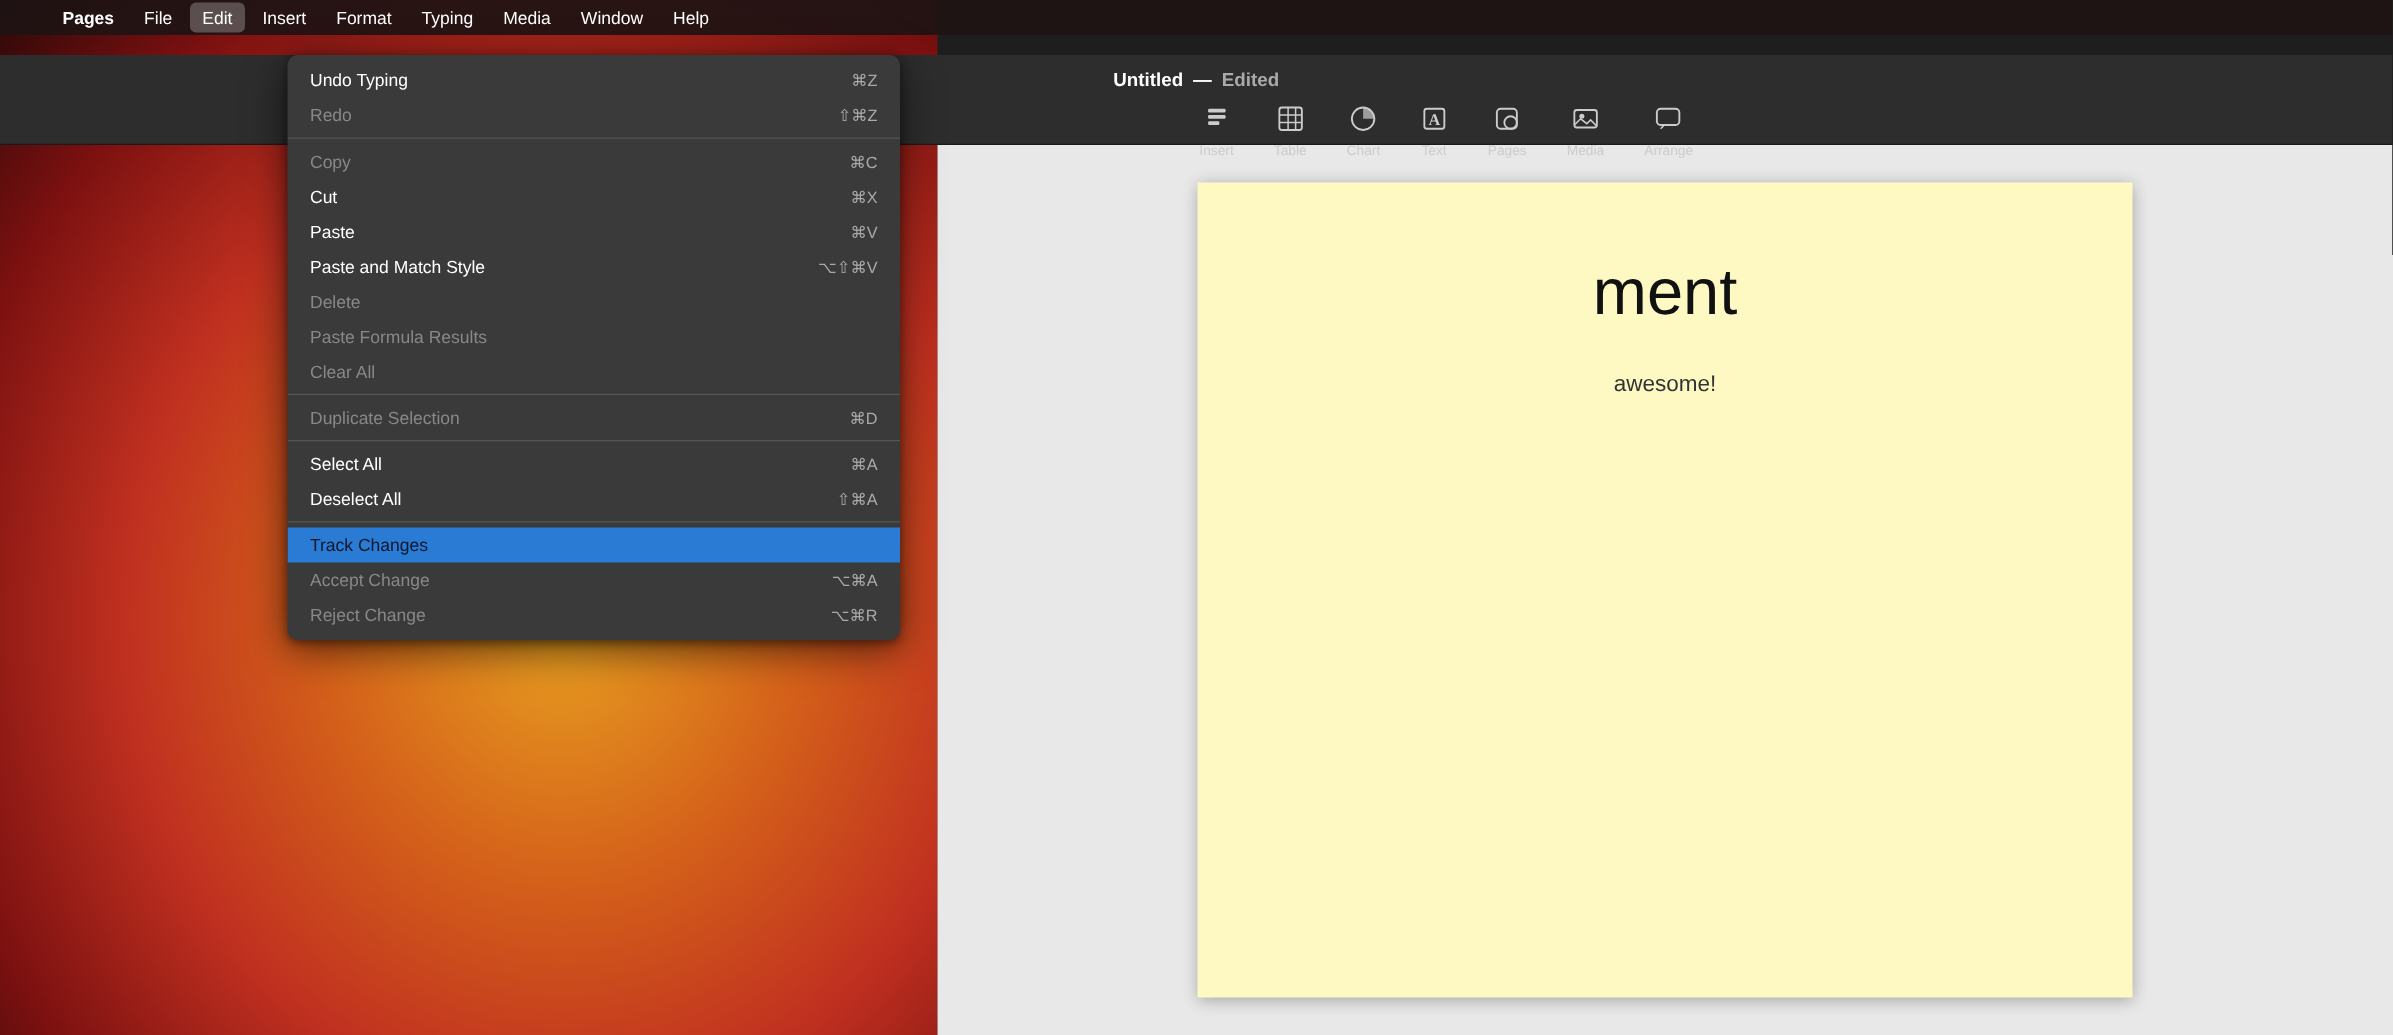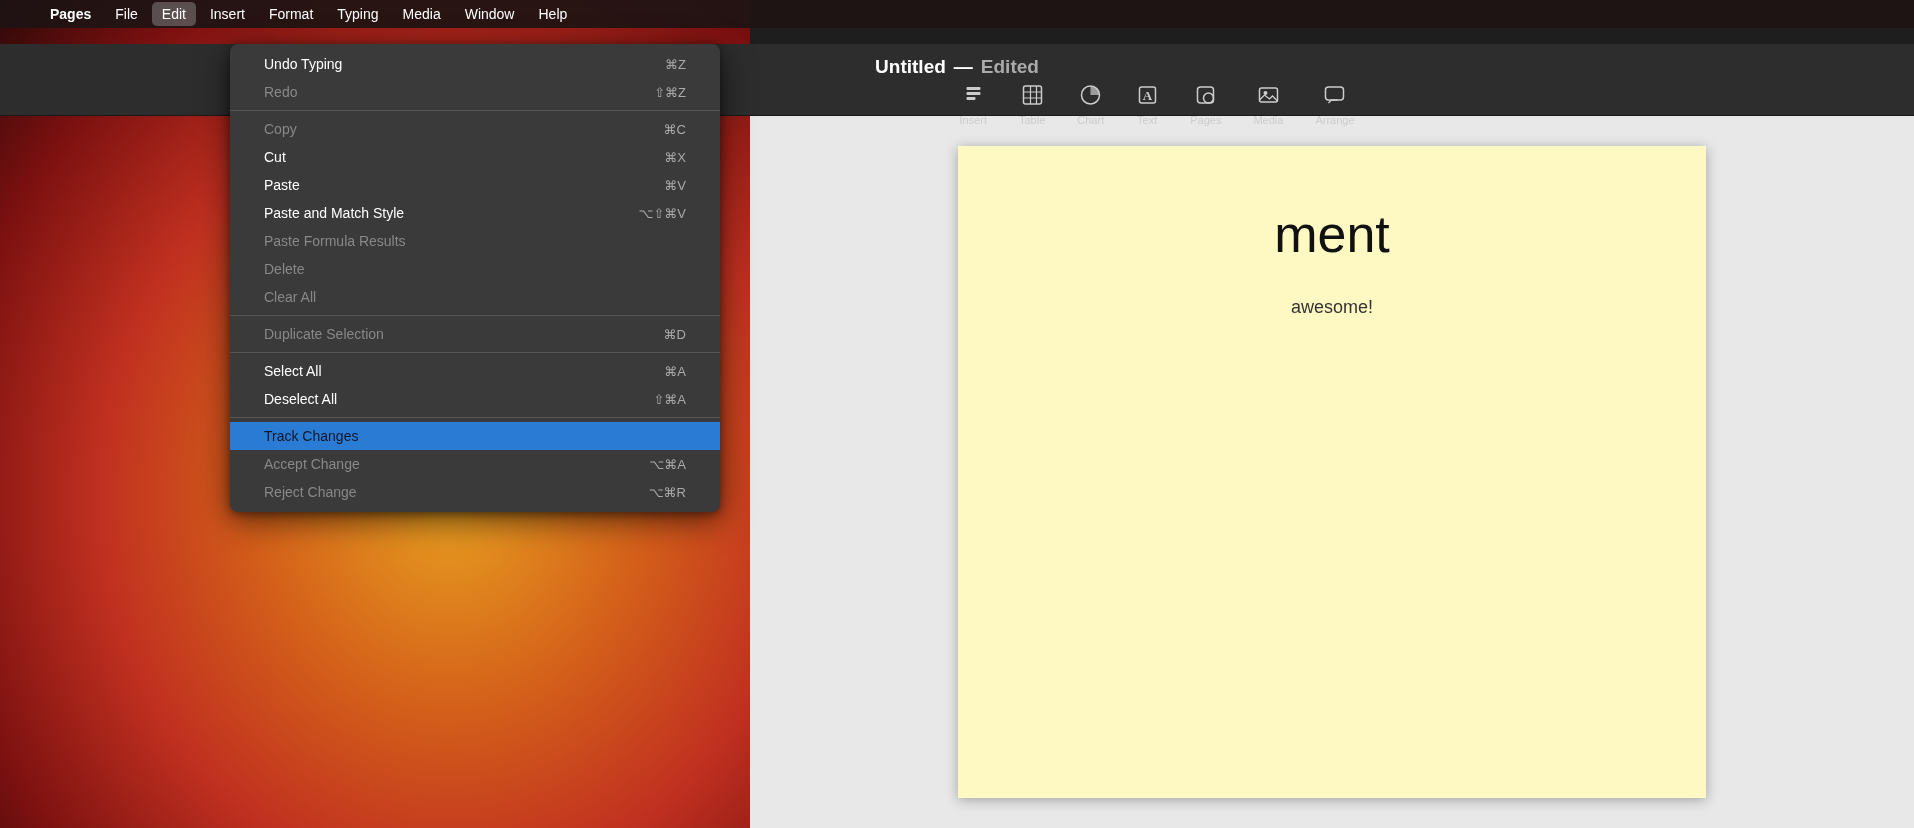--- a/index.html
+++ b/index.html
@@ -66,21 +66,21 @@
       align-items: center;
       justify-content: center;
       z-index: 50;
       gap: 0;
     }
     .toolbar-title {
       position: absolute;
       left: 50%;
       transform: translateX(-50%);
       color: #ffffff;
-      font-size: 19px;
+      font-size: 15px;
       font-weight: 600;
       display: flex;
       align-items: center;
       gap: 8px;
       top: 12px;
     }
     .toolbar-title .edited {
       font-weight: 700;
       color: #aaaaaa;
     }
@@ -155,21 +155,21 @@
       border-radius: 8px;
       box-shadow: 0 8px 32px rgba(0,0,0,0.6), 0 2px 8px rgba(0,0,0,0.4);
       z-index: 200;
       padding: 6px 0;
       overflow: hidden;
     }
     .menu-item {
       display: flex;
       align-items: center;
       justify-content: space-between;
-      padding: 6px 34px;
+      padding: 6px 18px;
       font-size: 14px;
       cursor: pointer;
       color: #ffffff;
       min-height: 28px;
     }
     .menu-item.disabled {
       color: #888888;
       cursor: default;
     }
     .menu-item.highlighted {
@@ -332,26 +332,26 @@
     <span class="item-label">Paste</span>
     <span class="shortcut">⌘V</span>
   </div>
 
   <div class="menu-item">
     <span class="item-label">Paste and Match Style</span>
     <span class="shortcut">⌥⇧⌘V</span>
   </div>
 
   <div class="menu-item disabled">
+    <span class="item-label">Delete</span>
+    <span class="shortcut"></span>
+  </div>
+
+  <div class="menu-item disabled">
     <span class="item-label">Paste Formula Results</span>
-    <span class="shortcut"></span>
-  </div>
-
-  <div class="menu-item disabled">
-    <span class="item-label">Delete</span>
     <span class="shortcut"></span>
   </div>
 
   <div class="menu-item disabled">
     <span class="item-label">Clear All</span>
     <span class="shortcut"></span>
   </div>
 
   <div class="menu-separator"></div>
 

